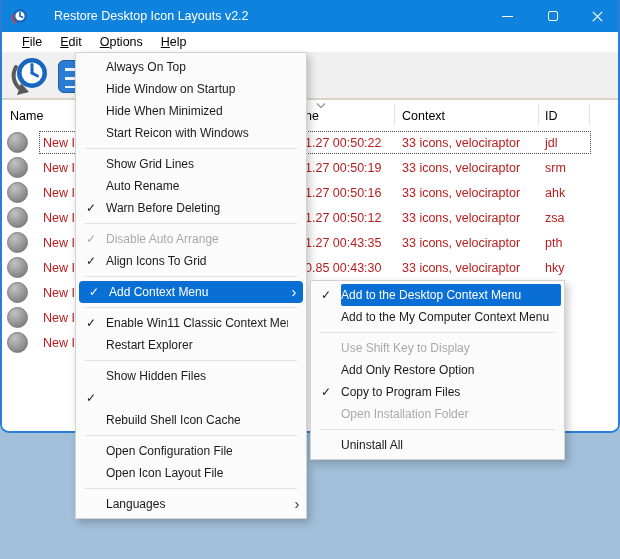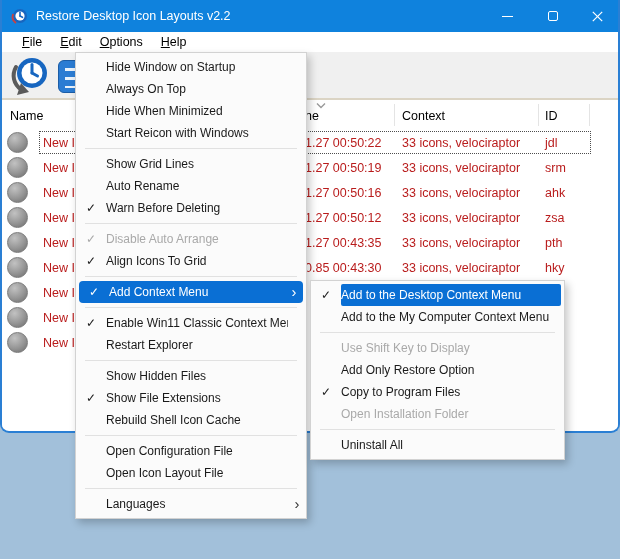--- a/index.html
+++ b/index.html
@@ -7,21 +7,21 @@
   body { font-family:"Liberation Sans", sans-serif; overflow:hidden; }
 
   .desktop { position:relative; width:620px; height:559px; background:var(--desktop,#a2c0da); }
 
   
   .window { position:absolute; left:0; top:0; width:620px; height:433px;
             border:2px solid var(--winborder,#2a7fd4); border-top:none;
             border-radius:0 0 9px 9px; overflow:hidden; background:#fff; }
 
   .titlebar { position:absolute; left:-2px; top:0; width:620px; height:32px;
-              background:var(--titlebar,#0f82dd); display:flex; align-items:center; }
+              background:var(--titlebar,#0f82dd); display:flex; align-items:center;gap:18px; }
   .titlebar .app-ico { margin-left:11px; width:17px; height:17px; flex:0 0 auto; }
   .titlebar .title { color:#fff; font-size:12.5px; margin-left:8px; white-space:nowrap; }
   .capbtns { position:absolute; right:0; top:0; height:32px; display:flex; }
   .capbtn { width:45px; height:32px; display:flex; align-items:center; justify-content:center; }
   .g-min { width:11px; height:1px; background:#fff; display:block; }
   .g-max { width:10px; height:10px; border:1px solid #fff; border-radius:2px; display:block; }
 
   .menubar { position:absolute; left:0; top:32px; width:616px; height:20px; background:#fff;
              display:flex; align-items:center; padding-left:11px; }
   .mb-item { font-size:12.5px; color:#000; padding:2px 9px; }
@@ -194,26 +194,26 @@
             <span class="cell c-name">New I</span>
           </div>
         </div>
     </div>
 
   </div>
 
   <div class="menu" id="options-menu">
       <div class="mi">
         <span class="gut"></span>
+        <span class="lbl">Always On Top</span>
+        <span class="arr"></span>
+      </div>
+      <div class="mi">
+        <span class="gut"></span>
         <span class="lbl">Hide Window on Startup</span>
-        <span class="arr"></span>
-      </div>
-      <div class="mi">
-        <span class="gut"></span>
-        <span class="lbl">Always On Top</span>
         <span class="arr"></span>
       </div>
       <div class="mi">
         <span class="gut"></span>
         <span class="lbl">Hide When Minimized</span>
         <span class="arr"></span>
       </div>
       <div class="mi">
         <span class="gut"></span>
         <span class="lbl">Start Reicon with Windows</span>
@@ -264,21 +264,20 @@
         <span class="arr"></span>
       </div>
       <div class="msep"></div>
       <div class="mi">
         <span class="gut"></span>
         <span class="lbl">Show Hidden Files</span>
         <span class="arr"></span>
       </div>
       <div class="mi">
         <span class="gut">✓</span>
-        <span class="lbl">Show File Extensions</span>
         <span class="arr"></span>
       </div>
       <div class="mi">
         <span class="gut"></span>
         <span class="lbl">Rebuild Shell Icon Cache</span>
         <span class="arr"></span>
       </div>
       <div class="msep"></div>
       <div class="mi">
         <span class="gut"></span>

